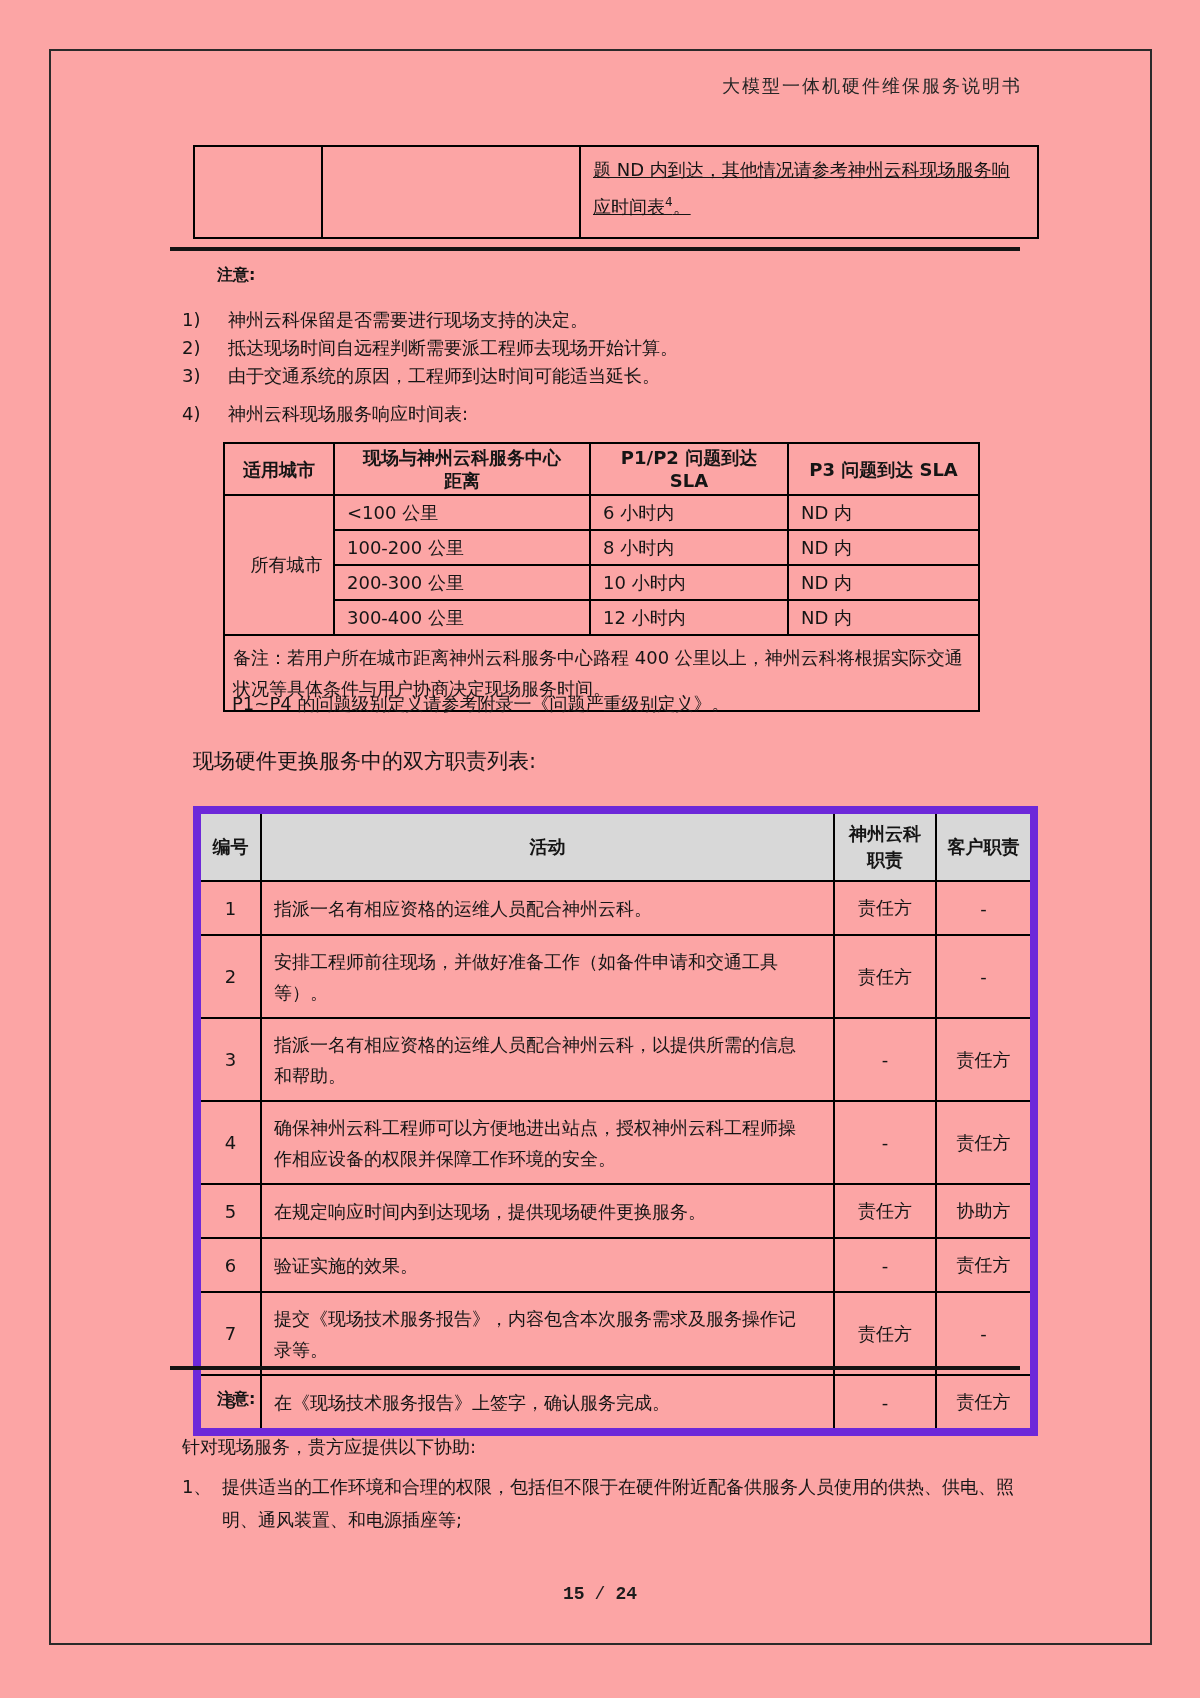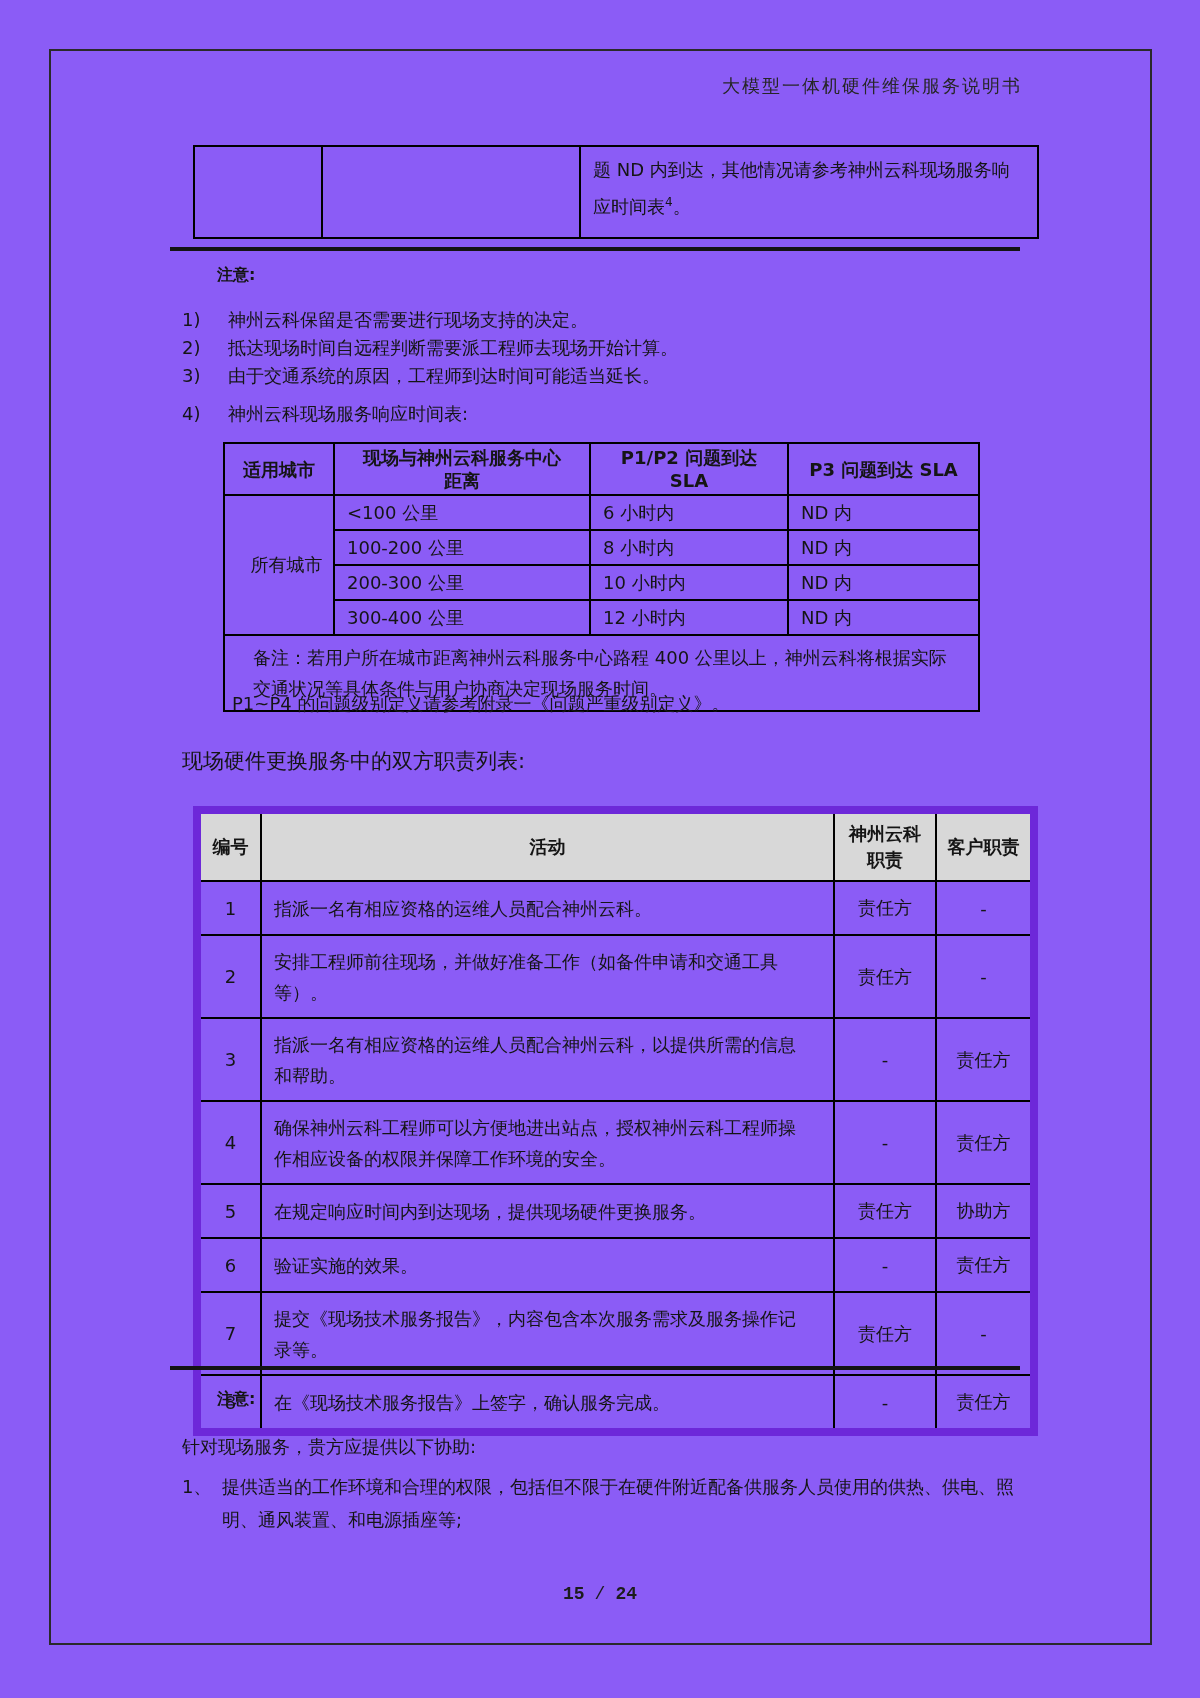--- a/index.html
+++ b/index.html
@@ -1,59 +1,59 @@
 <!DOCTYPE html>
 <html><head>
 <meta charset="utf-8">
 <style>
   html,body { margin:0; padding:0; background:#f2f0ec; }
   .page {
     position:relative; width:1200px; height:1698px; margin:0 auto;
-    background:#8b5cf6; color:#151515;
+    background:#fca5a5; color:#151515;
     font-family:"DejaVu Sans", sans-serif;
   }
   .abs { position:absolute; }
   .page-frame {
     left:49px; top:49px; width:1099px; height:1592px;
     border:2px solid #2a2a2a;
   }
   .doc-title {
     top:74px; left:0; width:1022px; text-align:right;
     font-family:"Liberation Serif", serif; font-size:18px;
     letter-spacing:2px; color:#262626;
   }
   table.t { border-collapse:collapse; table-layout:fixed; }
   table.t td, table.t th { border:2px solid #000; overflow:hidden; }
 
   
   .carry { left:193px; top:145px; width:844px; }
-  .carry td { height:78px; vertical-align:top; }
+  .carry td { height:78px; vertical-align:top;text-decoration:underline; }
   .carry .txt {
     font-size:18px; line-height:33px; padding:6px 24px 6px 12px;
     text-align:left;
   }
   .carry sup { font-size:12px; }
 
   .divider { left:170px; width:850px; height:4px; background:#141414; }
 
   .note-label { font-size:16px; font-weight:bold;margin-left:35px; }
   .list-item { position:absolute; font-size:18px; line-height:28px; }
   .list-item .marker { position:absolute; left:0; top:0; }
   .indent46 { padding-left:46px; }
   .indent40 { padding-left:40px; }
 
   
   .sla { left:223px; top:442px; width:755px; font-size:18px; }
   .sla th { font-weight:bold; text-align:center; vertical-align:middle; line-height:23px; height:50px; padding:0 4px; }
   .sla td { vertical-align:middle; }
   .sla .r { height:33px; text-align:left; padding:0 4px 0 12px; }
   .sla .city { text-align:center;padding-left:16px; }
-  .sla .remark { height:66px; text-align:left; padding:4px 28px; line-height:31px; font-size:18px;margin-top:39px; }
+  .sla .remark { height:66px; text-align:left; padding:4px 8px; line-height:31px; font-size:18px;margin-top:39px; }
   .two-line span { display:block; }
-  .section-title { left:182px; top:747px; font-size:21px; }
+  .section-title { left:193px; top:747px; font-size:21px; }
 
   
   .resp { left:193px; top:806px; width:837px; font-size:18px; border:8px solid #6d28d9; }
   .resp th {
     background:#d8d8d8; font-weight:bold; text-align:center;
     vertical-align:middle; height:66px; line-height:26px; padding:0 3px;
   }
   .resp td { vertical-align:middle; text-align:center; }
   .resp td.act { text-align:left; padding:4px 34px 4px 12px; line-height:31px; }
   .resp tr.one td { height:44px; }

